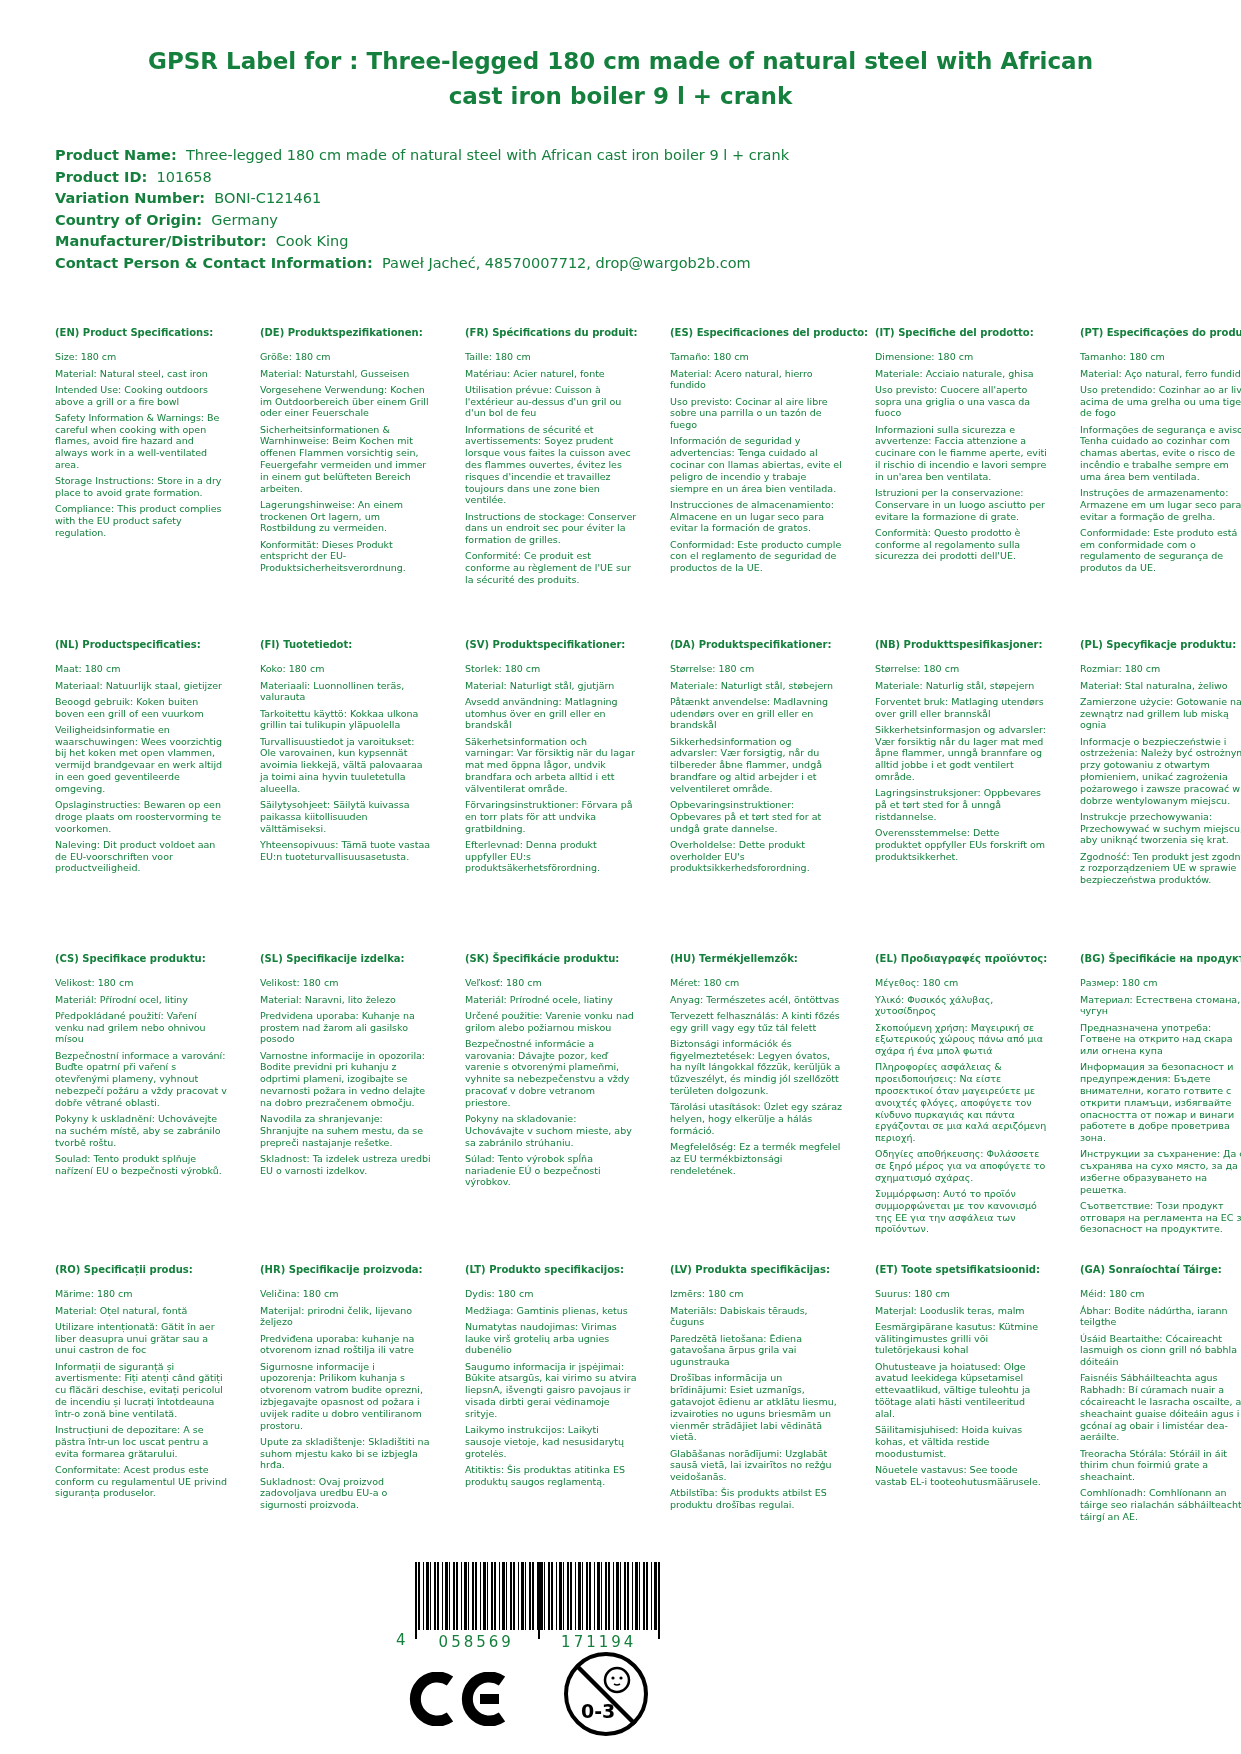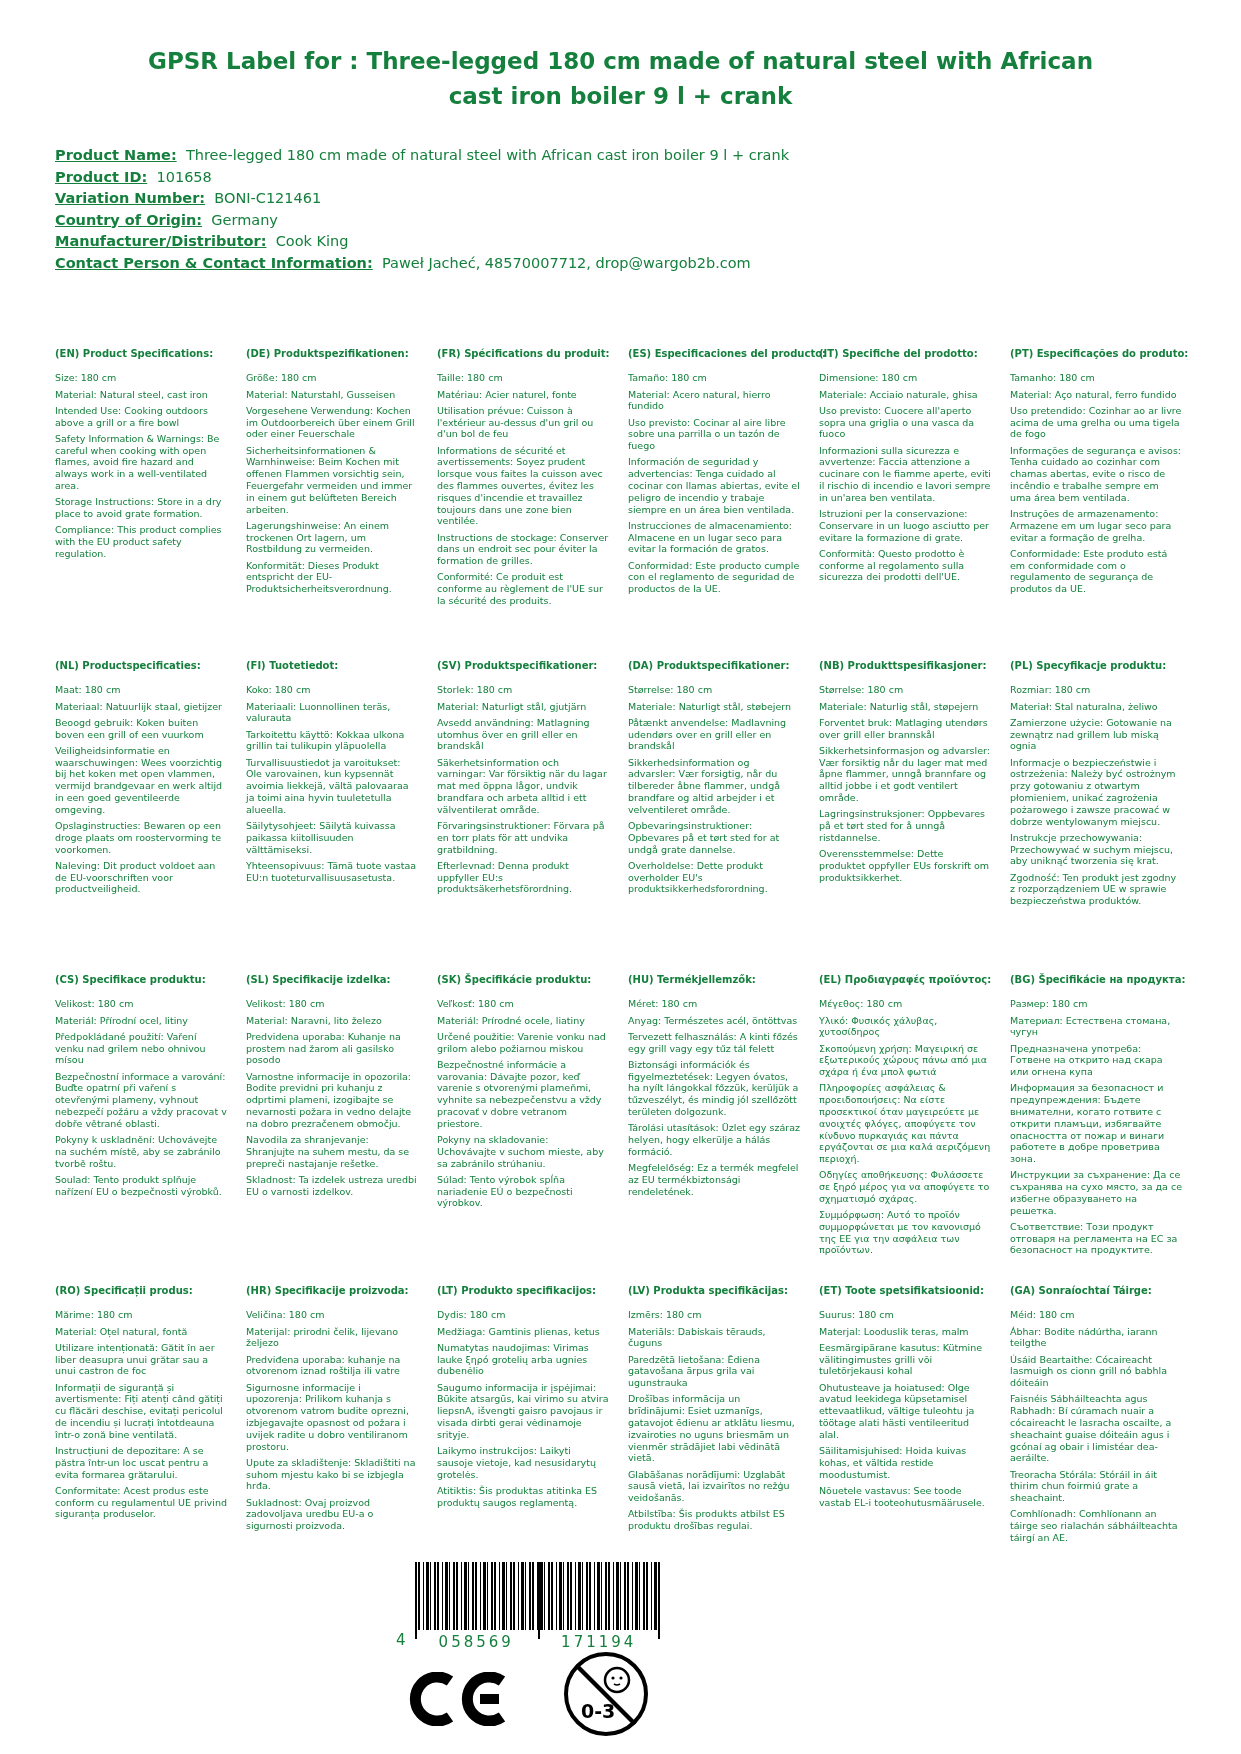--- a/index.html
+++ b/index.html
@@ -1,23 +1,23 @@
 <!DOCTYPE html>
 <html><head>
 <meta charset="utf-8">
 <style>
   html,body{margin:0;padding:0;background:#fff;}
   .page{position:relative;width:1241px;height:1754px;background:#fff;color:#15803d;
         font-family:"DejaVu Sans",sans-serif;overflow:hidden;margin:0 auto;}
   .title{position:absolute;top:44px;left:0;right:0;margin:0 auto;max-width:1000px;
          text-align:center;font-size:23px;line-height:1.5;font-weight:bold;}
   .info{position:absolute;top:145px;left:55px;right:40px;font-size:14.5px;line-height:21.5px;}
-  .info-label{font-weight:bold;text-decoration:underline;}
-  .grid{position:absolute;top:348px;left:55px;width:1131px;display:grid;
-        grid-template-columns:repeat(6,172px);column-gap:19px;
+  .info-label{font-weight:bold;}
+  .grid{position:absolute;top:327px;left:55px;width:1131px;display:grid;
+        grid-template-columns:repeat(6,172px);column-gap:33px;
         grid-template-rows:312px 314px 311px auto;}
   .block{font-size:9.5px;line-height:1.24;letter-spacing:0;word-wrap:break-word;}
   .bh{font-weight:bold;font-size:10px;white-space:nowrap;}
   .block p{margin:4.5px 0 0 0;}
   .block p:first-of-type{margin-top:12px;}
   .barcode{position:absolute;top:1562px;left:415px;width:245px;}
   .bars{position:relative;height:68px;
         background:repeating-linear-gradient(90deg,
           #000 0 2px,#fff 2px 3px,#000 3px 5px,#fff 5px 8px,#000 8px 9px,
           #fff 9px 11px,#000 11px 14px,#fff 14px 15px,#000 15px 16px,#fff 16px 19px);}
@@ -223,21 +223,21 @@
         <p>Materijal: prirodni čelik, lijevano željezo</p>
         <p>Predviđena uporaba: kuhanje na otvorenom iznad roštilja ili vatre</p>
         <p>Sigurnosne informacije i upozorenja: Prilikom kuhanja s otvorenom vatrom budite oprezni, izbjegavajte opasnost od požara i uvijek radite u dobro ventiliranom prostoru.</p>
         <p>Upute za skladištenje: Skladištiti na suhom mjestu kako bi se izbjegla hrđa.</p>
         <p>Sukladnost: Ovaj proizvod zadovoljava uredbu EU-a o sigurnosti proizvoda.</p>
       </div>
       <div class="block">
         <div class="bh">(LT) Produkto specifikacijos:</div>
         <p>Dydis: 180 cm</p>
         <p>Medžiaga: Gamtinis plienas, ketus</p>
-        <p>Numatytas naudojimas: Virimas lauke ξηρό grotelių arba ugnies dubenėlio</p>
+        <p>Numatytas naudojimas: Virimas lauke virš grotelių arba ugnies dubenėlio</p>
         <p>Saugumo informacija ir įspėjimai: Būkite atsargūs, kai virimo su atvira liepsnA, išvengti gaisro pavojaus ir visada dirbti gerai vėdinamoje srityje.</p>
         <p>Laikymo instrukcijos: Laikyti sausoje vietoje, kad nesusidarytų grotelės.</p>
         <p>Atitiktis: Šis produktas atitinka ES produktų saugos reglamentą.</p>
       </div>
       <div class="block">
         <div class="bh">(LV) Produkta specifikācijas:</div>
         <p>Izmērs: 180 cm</p>
         <p>Materiāls: Dabiskais tērauds, čuguns</p>
         <p>Paredzētā lietošana: Ēdiena gatavošana ārpus grila vai ugunstrauka</p>
         <p>Drošības informācija un brīdinājumi: Esiet uzmanīgs, gatavojot ēdienu ar atklātu liesmu, izvairoties no uguns briesmām un vienmēr strādājiet labi vēdinātā vietā.</p>

